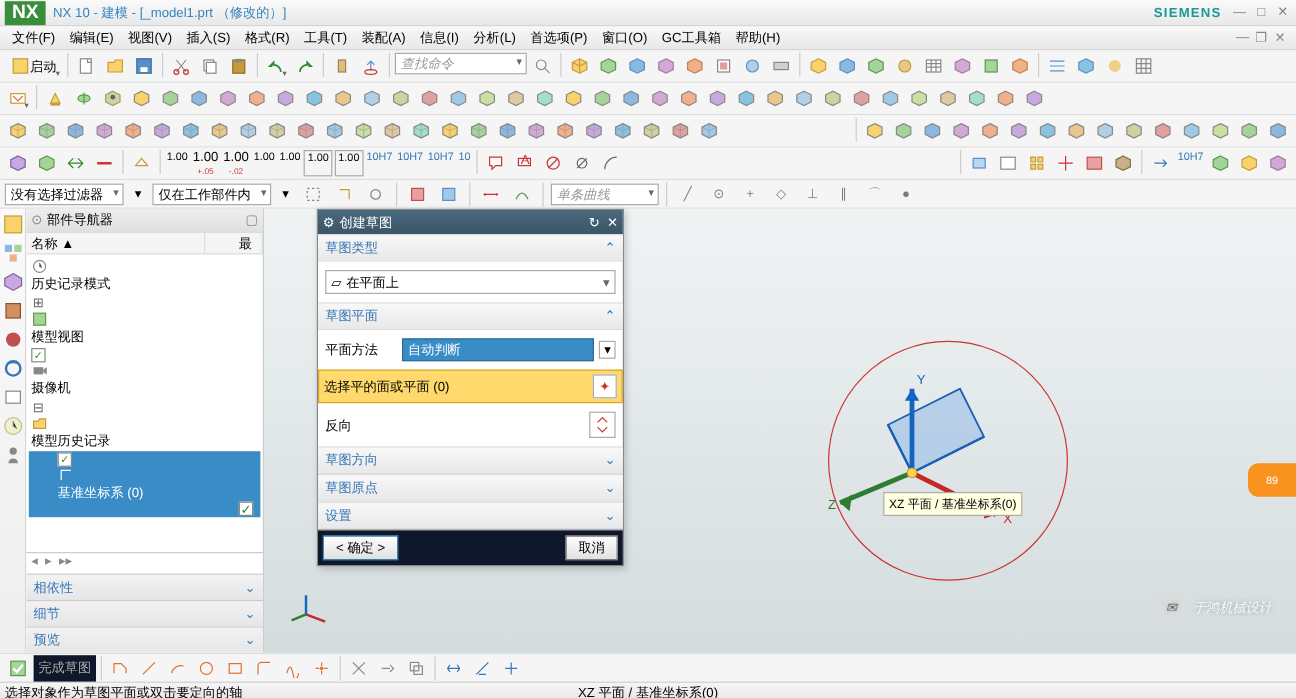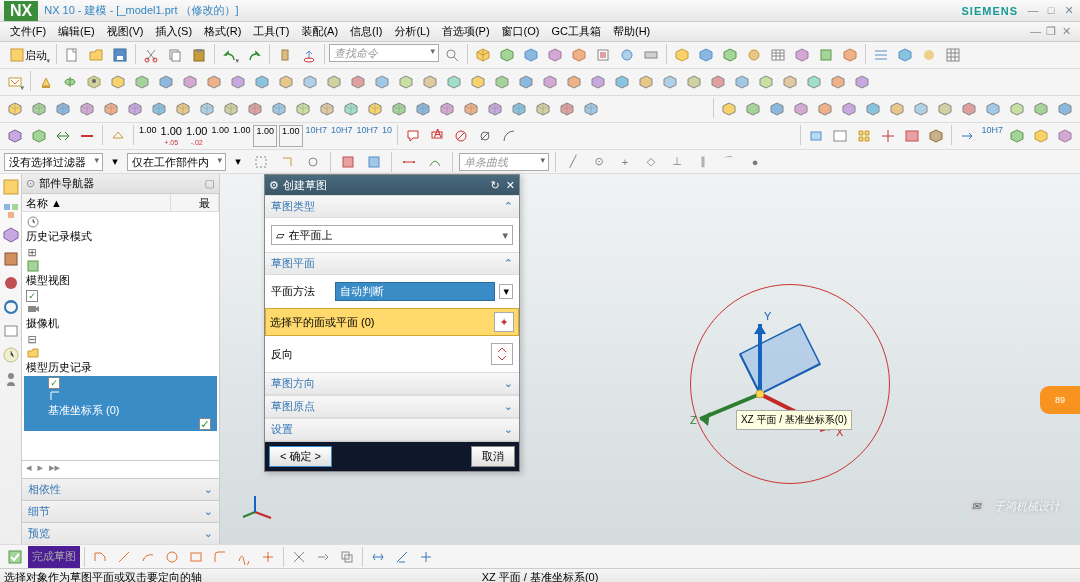--- a/index.html
+++ b/index.html
@@ -1127,21 +1127,21 @@
   </div>
 </div>
 
 <div class="bottom-toolbar">
   <span class="tb-btn">
       <svg class="ico" viewBox="0 0 16 16">
         <rect x="2" y="2" width="12" height="12" fill="#a5d49a" stroke="#5a9a4a"></rect>
         <path d="M4 8l3 3 5-6" fill="none" stroke="#fff" stroke-width="2"></path>
       </svg>
     </span>
-  <span class="tb-btn" style="width:auto;padding:0 3px;background:#4c1d95;color:#aaa">完成草图</span>
+  <span class="tb-btn" style="width:auto;padding:0 3px;background:#0f172a;color:#aaa">完成草图</span>
   <span class="tb-sep"></span>
   <span class="tb-btn">
       <svg class="ico" viewBox="0 0 16 16">
         <path d="M3 12V4h6l4 4v4" fill="none" stroke="#e07030"></path>
       </svg>
     </span>
   <span class="tb-btn">
       <svg class="ico" viewBox="0 0 16 16">
         <path d="M3 13L13 3" stroke="#e07030"></path>
       </svg>

